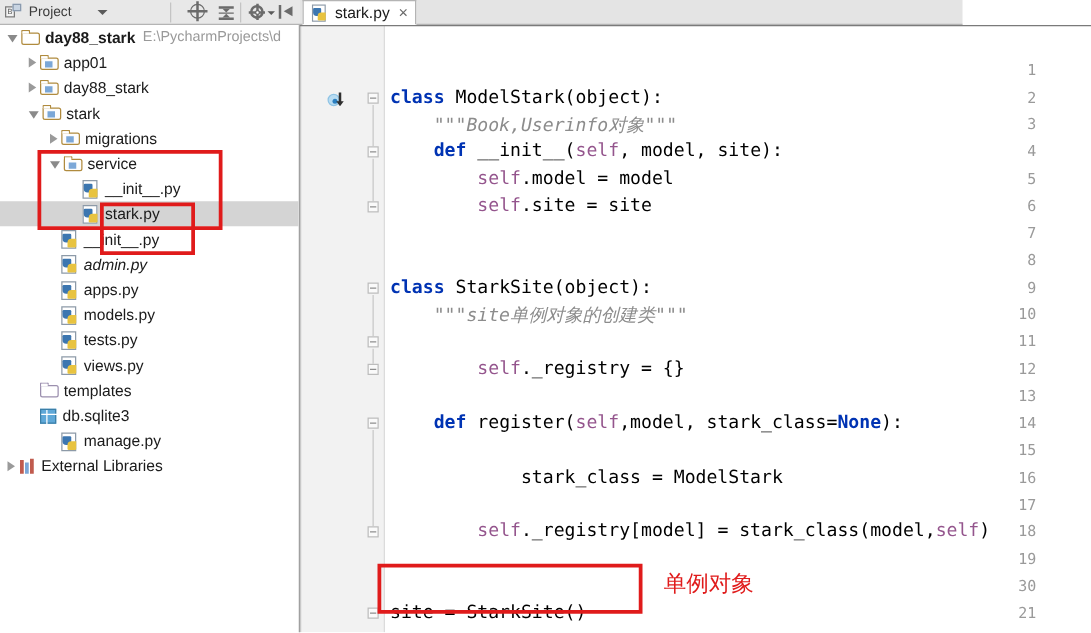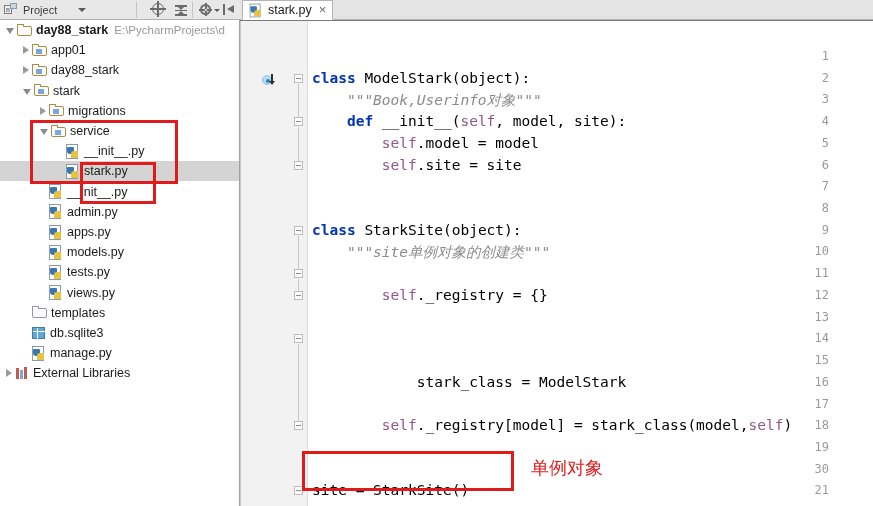--- a/index.html
+++ b/index.html
@@ -11,21 +11,21 @@
     font-family: "Liberation Sans", sans-serif;
   }
   #app {
     position: relative;
     width: 873px; height: 506px;
     display: flex;
     flex-direction: column;
   }
 
   
-  .top-row { display: flex; height: 20px; width: 873px; }
+  .top-row { display: flex; height: 20px; width: 770px; }
 
   .project-toolbar {
     width: 240px; height: 20px;
     background: #e8e8e8;
     border-bottom: 1px solid #b4b4b4;
     display: flex;
     align-items: center;
     position: relative;
   }
   .proj-icon {
@@ -480,21 +480,21 @@
           </div>
           <div class="tree-row" style="top: 161.6px; position: absolute; left: 0px; right: 0px; padding-left: 40px;">
             <span class="twisty blank"></span>
             <span class="ico-py">
               <span class="page"></span>
               <span class="blue"></span>
               <span class="yellow"></span>
             </span>
             <span class="tree-label">__init__.py</span>
           </div>
-          <div class="tree-row" style="top: 181.8px; position: absolute; left: 0px; right: 0px; padding-left: 40px;">
+          <div class="tree-row" style="top: 181.8px; position: absolute; left: 0px; right: 0px; padding-left: 40px; font-style: italic;">
             <span class="twisty blank"></span>
             <span class="ico-py">
               <span class="page"></span>
               <span class="blue"></span>
               <span class="yellow"></span>
             </span>
             <span class="tree-label">admin.py</span>
           </div>
           <div class="tree-row" style="top: 202px; position: absolute; left: 0px; right: 0px; padding-left: 40px;">
             <span class="twisty blank"></span>
@@ -540,21 +540,21 @@
             </span>
             <span class="tree-label">templates</span>
           </div>
           <div class="tree-row" style="top: 303px; position: absolute; left: 0px; right: 0px; padding-left: 23px;">
             <span class="twisty blank"></span>
             <span class="ico-db">
               <span class="grid"></span>
             </span>
             <span class="tree-label">db.sqlite3</span>
           </div>
-          <div class="tree-row" style="top: 323.2px; position: absolute; left: 0px; right: 0px; padding-left: 23px;">
+          <div class="tree-row" style="top: 323.2px; position: absolute; left: 0px; right: 0px; padding-left: 40px;">
             <span class="twisty blank"></span>
             <span class="ico-py">
               <span class="page"></span>
               <span class="blue"></span>
               <span class="yellow"></span>
             </span>
             <span class="tree-label">manage.py</span>
           </div>
           <div class="tree-row" style="top: 343.4px; position: absolute; left: 0px; right: 0px; padding-left: 6px;">
             <span class="twisty closed"></span>
@@ -647,20 +647,21 @@
           <div class="cl" style="top: 71.44px; left: 4px;"><span class="doc">    """Book,Userinfo对象"""</span></div>
           <div class="cl" style="top: 114.88px; left: 4px;"><span>        </span><span class="self">self</span><span>.model = model</span></div>
           <div class="cl" style="top: 93.16px; left: 4px;"><span>    </span><span class="kw">def </span><span class="fn">__init__</span><span>(</span><span class="self">self</span><span>, model, site):</span></div>
           <div class="cl" style="top: 136.6px; left: 4px;"><span>        </span><span class="self">self</span><span>.site = site</span></div>
           <div class="cl" style="top: 158.32px; left: 4px;"></div>
           <div class="cl" style="top: 180.04px; left: 4px;"></div>
           <div class="cl" style="top: 201.76px; left: 4px;"><span class="kw">class </span><span>StarkSite(object):</span></div>
           <div class="cl" style="top: 223.48px; left: 4px;"><span class="doc">    """site单例对象的创建类"""</span></div>
           <div class="cl" style="top: 266.92px; left: 4px;"><span>        </span><span class="self">self</span><span>._registry = {}</span></div>
           <div class="cl" style="top: 288.64px; left: 4px;"></div>
+          <div class="cl" style="top: 310.36px; left: 4px;"><span>    </span><span class="kw">def </span><span>register(</span><span class="self">self</span><span>,model, stark_class=</span><span class="kw">None</span><span>):</span></div>
           <div class="cl" style="top: 353.8px; left: 4px;"><span>            stark_class = ModelStark</span></div>
           <div class="cl" style="top: 375.52px; left: 4px;"></div>
           <div class="cl" style="top: 397.24px; left: 4px;"><span>        </span><span class="self">self</span><span>._registry[model] = stark_class(model,</span><span class="self">self</span><span>)</span></div>
           <div class="cl" style="top: 418.96px; left: 4px;"></div>
           <div class="cl" style="top: 440.68px; left: 4px;"></div>
           <div class="cl" style="top: 462.4px; left: 4px;"><span>site = StarkSite()</span></div>
           <div class="cl" style="top: 484.12px; left: 4px;"></div>
         </div>
       <div class="editor-scroll"></div>
       <div class="topline-dark" style="width:633px;"></div>

